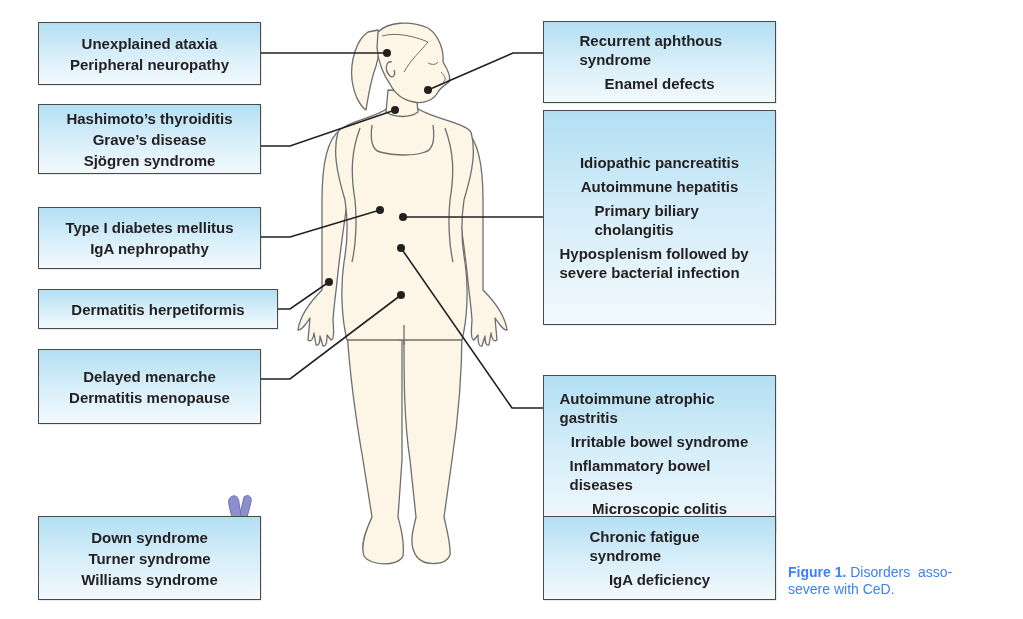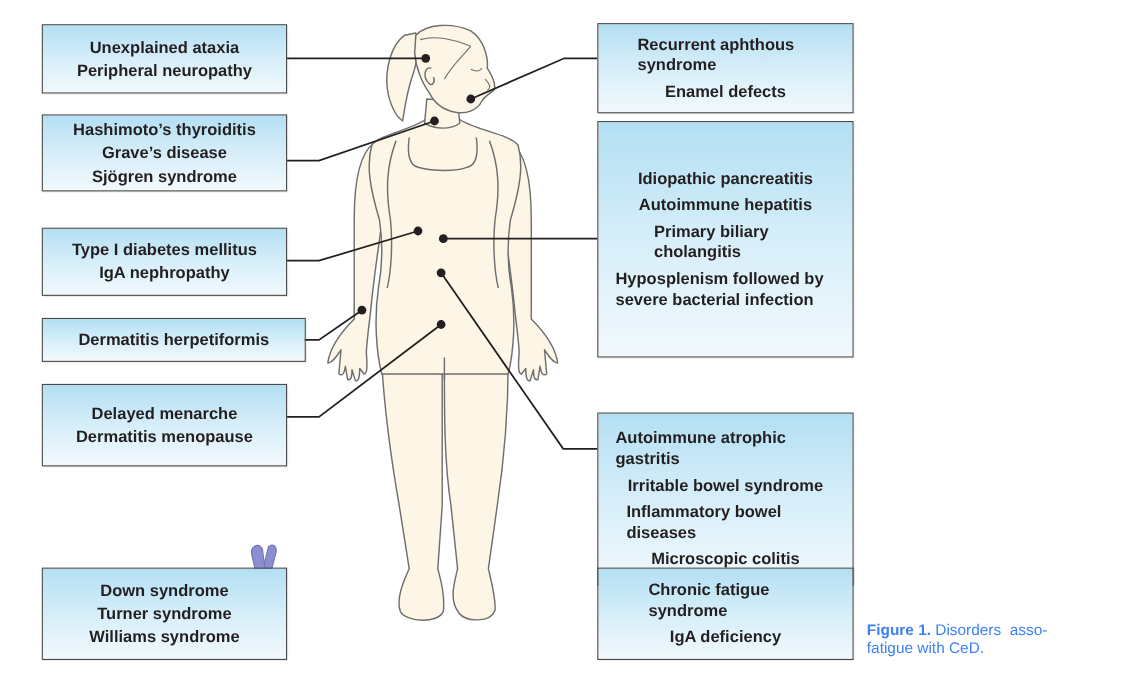--- a/index.html
+++ b/index.html
@@ -123,15 +123,15 @@
     <div class="item" style="width:180px">Inflammatory bowel diseases</div>
     <div class="item">Microscopic colitis</div>
   </div>
   <div class="box spaced" style="left:543px;top:516px;width:233px;height:84px;">
     <div class="item" style="width:140px">Chronic fatigue syndrome</div>
     <div class="item">IgA deficiency</div>
   </div>
 
   <div class="caption">
     <div><span class="cap-label">Figure 1.</span><span style="white-space:pre"> Disorders  asso-</span></div>
-    <div>fatigue with CeD.</div>
+    <div>severe with CeD.</div>
   </div>
 </div>
 
 </body></html>

